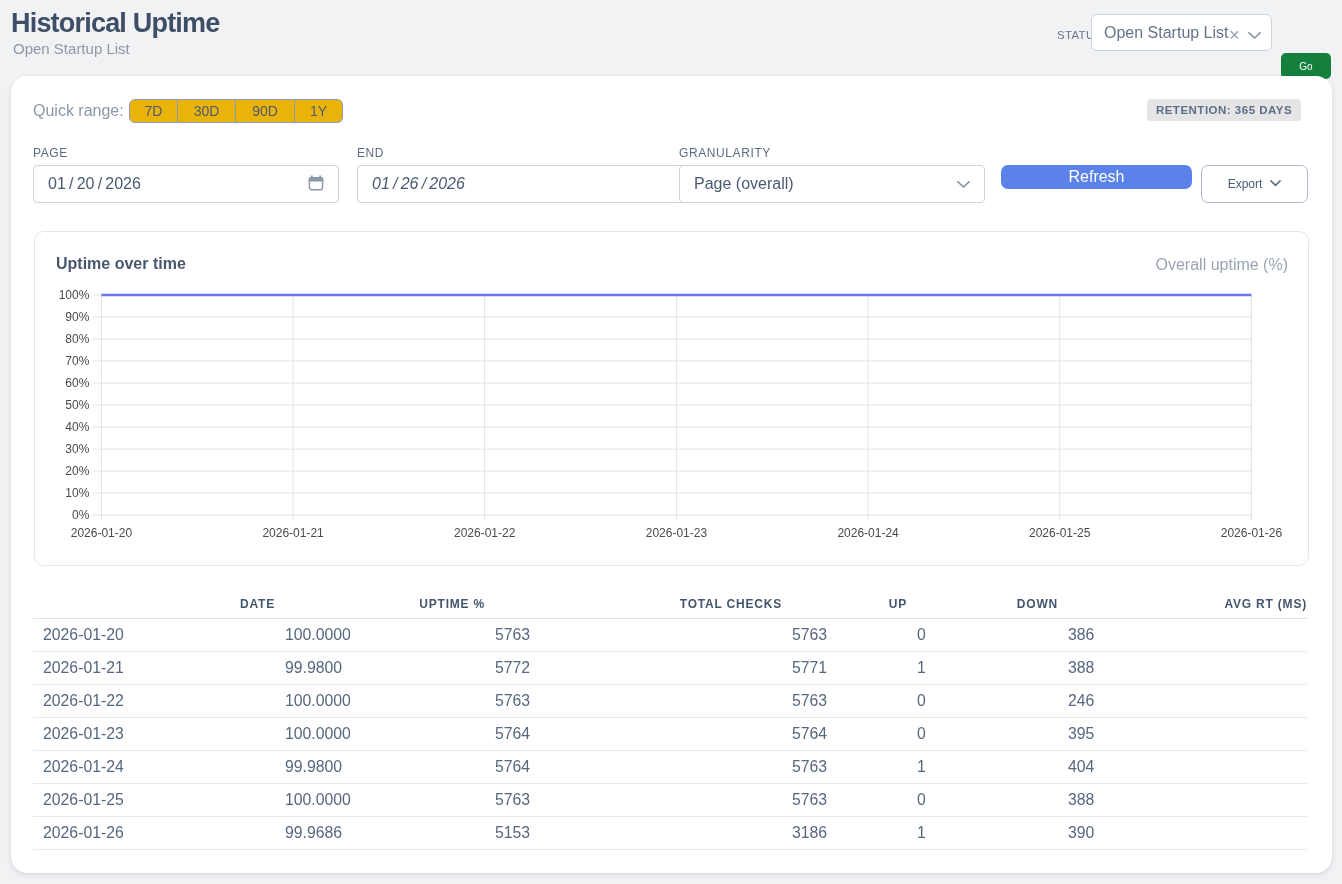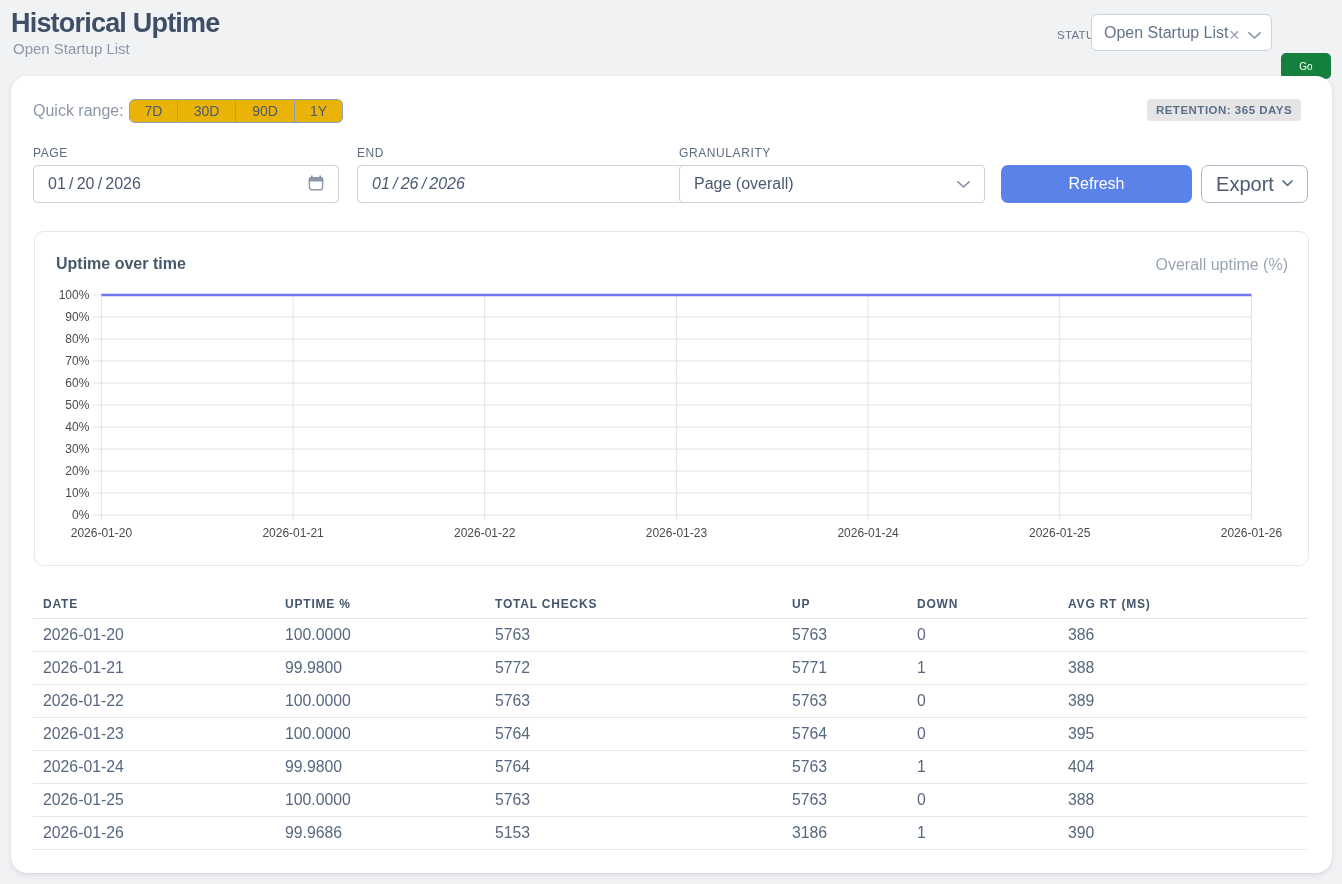--- a/index.html
+++ b/index.html
@@ -54,45 +54,45 @@
 
 
 .flabel { font-size:12px; color:#5d6b80; letter-spacing:0.6px; top:70px; }
 
 .input {
   top:89px; height:38px; background:#fff; border:1px solid #cdd3dd; border-radius:4px;
   display:flex; align-items:center; padding:0 14px; font-size:16px; color:#4a5a73;
 }
 .input .grow { flex:1; }
 .refresh {
-  left:990px; top:89px; width:191px; height:38px; background:#5b82e8; border-radius:7px;
+  left:990px; top:89px; width:191px; height:24px; background:#5b82e8; border-radius:7px;
   display:flex; align-items:center; justify-content:center; color:#fff; font-size:16px;
 }
 .export {
   left:1190px; top:89px; width:107px; height:38px; background:#fff;
   border:1px solid #aeb9c9; border-radius:7px;
   display:flex; align-items:center; justify-content:center; gap:8px;
-  color:#4a5a73; font-size:20px;
+  color:#4a5a73; font-size:12px;
 }
 
 
 .chartcard {
   left:23px; top:155px; width:1275px; height:335px;
   background:#fff; border:1px solid #e4e7eb; border-radius:10px;
 }
 .ctitle { left:21px; top:23px; font-size:16px; font-weight:700; color:#47586e; }
 .clegend { right:20px; top:24px; font-size:16px; color:#9aa5b1; }
 
 
 table.tbl {
   position:absolute; left:22px; top:521px; width:1274px;
   border-collapse:collapse; table-layout:fixed;
 }
 table.tbl th {
-  text-align:left; font-size:12px; font-weight:700; color:#44566e; letter-spacing:0.8px;
+  text-align:right; font-size:12px; font-weight:700; color:#44566e; letter-spacing:0.8px;
   padding:0 0 7px 10px; border-bottom:1px solid #dfe3e8;
 }
 table.tbl td {
   height:33px; padding:0 0 0 10px; font-size:15.8px; color:#57677f;
   border-bottom:1px solid #e5e8ec;
 }
 </style>
 </head>
 <body>
   <div class="abs h1">Historical Uptime</div>
@@ -251,21 +251,21 @@
           <td>5771</td>
           <td>1</td>
           <td>388</td>
         </tr>
         <tr>
           <td>2026-01-22</td>
           <td>100.0000</td>
           <td>5763</td>
           <td>5763</td>
           <td>0</td>
-          <td>389</td>
+          <td>246</td>
         </tr>
         <tr>
           <td>2026-01-23</td>
           <td>100.0000</td>
           <td>5764</td>
           <td>5764</td>
           <td>0</td>
           <td>395</td>
         </tr>
         <tr>

